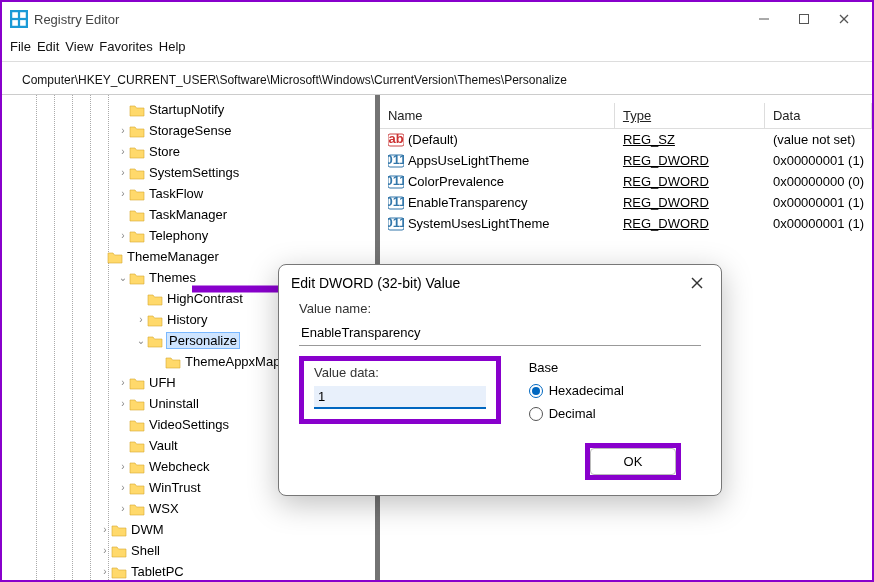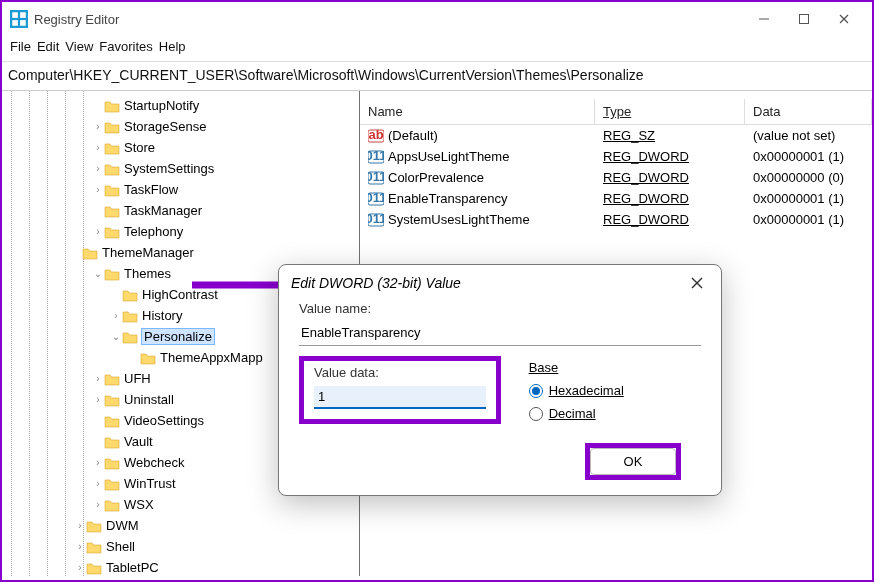--- a/index.html
+++ b/index.html
@@ -4,50 +4,50 @@
 <style>
 * { box-sizing: border-box; font-family: "Segoe UI", Tahoma, sans-serif; font-size: 13px; margin: 0; padding: 0; }
 body { background: #fff; width: 874px; height: 582px; border: 2px solid #8800cc; overflow: hidden; position: relative; }
 .titlebar { display: flex; align-items: center; height: 34px; padding: 0 8px; }
 .app-icon { width: 18px; height: 18px; margin-right: 6px; }
 .title { flex: 1; color: #444; }
 .win-btn { width: 40px; height: 28px; display: inline-flex; align-items: center; justify-content: center; color: #555; }
 .menubar { display: flex; gap: 6px; padding: 3px 8px 7px; color: #111; }
 .menubar span { cursor: default; }
 .sep { height: 1px; background: #ddd; }
-.path { padding: 5px 6px 7px; color: #111; font-size: 14px; }
+.path { padding: 5px 20px 7px; color: #111; font-size: 12px; margin-top: 6px; }
 .body { display: flex; border-top: 1px solid #ccc; height: calc(100% - 34px - 30px - 2px - 26px); position: relative; }
-.tree { width: 358px; border-right: 1px solid #737373; overflow: hidden; }
+.tree { width: 358px; border-right: 5px solid #737373; overflow: hidden; margin-left: 25px; }
 .list { flex: 1; }
 .list-header { display: flex; border-bottom: 1px solid #ddd; }
 .list-header div { padding: 5px 8px; border-right: 1px solid #ddd; color: #222; font-weight: 400; margin-top: 8px; }
 .listrows { }
 .row { display: flex; }
 .row div { padding: 3px 8px; white-space: nowrap; }
 .col-name { width: 235px; display: flex; align-items: center; gap: 4px; }
 .col-type { width: 150px; text-decoration: underline; }
 .col-data { flex: 1; }
 .tree-rows { padding-top: 4px; height: 100%; position: relative; }
 .tree-rows .guide { position: absolute; top: 0; bottom: 0; border-left: 1px dotted #aaa; }
 .trow { display: flex; align-items: center; height: 21px; position: relative; white-space: nowrap; }
 .trow .exp { width: 12px; color: #888; text-align: center; font-size: 10px; }
 .trow .fld { width: 16px; height: 14px; margin-right: 4px; }
 .trow .lbl { }
 .trow.sel .lbl { background: #cfe5ff; outline: 1px solid #7ab8ff; padding: 0 2px; }
 .dialog { position: absolute; left: 276px; top: 262px; width: 444px; height: 232px; background: #fff; border: 1px solid #777; border-radius: 8px; box-shadow: 0 8px 30px rgba(0,0,0,.25); }
 .dlg-tb { display: flex; align-items: center; padding: 10px 12px 2px; }
-.dlg-title { flex: 1; font-size: 14px; font-style: italic; }
+.dlg-title { flex: 1; font-size: 14px; }
 .dlg-close { font-size: 14px; padding: 2px 6px; }
 .dlg-body { padding: 8px 20px 0; }
 .vn-lbl { color: #333; margin-bottom: 6px; }
 .vn-val { border-bottom: 1px solid #999; padding: 3px 2px 5px; margin-bottom: 10px; }
 .vd-box { border: 5px solid #8800cc; padding: 4px 10px 10px; width: 202px; display: inline-block; vertical-align: top; }
 .vd-lbl { margin-bottom: 6px; color: #333; }
 .vd-input { width: 100%; border: none; border-bottom: 2px solid #0067c0; background: #e8f0fb; padding: 3px 4px; font-size: 13px; }
-.base { display: inline-block; margin-left: 24px; vertical-align: top; padding-top: 4px; text-decoration: underline; }
+.base { display: inline-block; margin-left: 24px; vertical-align: top; padding-top: 4px; }
 .base-title { margin-bottom: 8px; }
 .radio { display: flex; align-items: center; gap: 6px; margin-bottom: 8px; }
 .radio .r { width: 14px; height: 14px; border: 1px solid #555; border-radius: 50%; display: inline-flex; align-items: center; justify-content: center; }
 .radio.sel .r { border-color: #0067c0; }
 .radio.sel .r::after { content: ""; width: 8px; height: 8px; background: #0067c0; border-radius: 50%; }
 .dlg-btns { display: flex; justify-content: flex-end; gap: 20px; padding: 14px 20px 0; }
 .btn { min-width: 86px; text-align: center; padding: 5px 10px; border: 1px solid #bbb; border-radius: 4px; background: #fff; }
 .ok-wrap { border: 5px solid #8800cc; padding: 0; }
 .arrow { position: absolute; left: 190px; top: 184px; width: 170px; height: 20px; pointer-events: none; }
 svg { display: block; }

